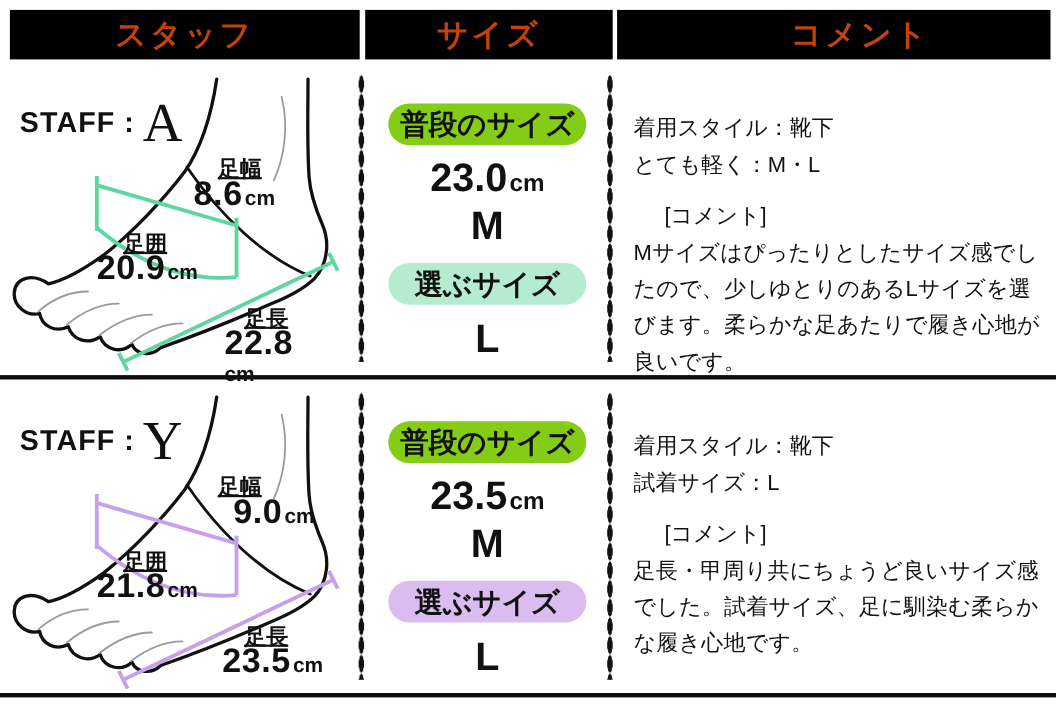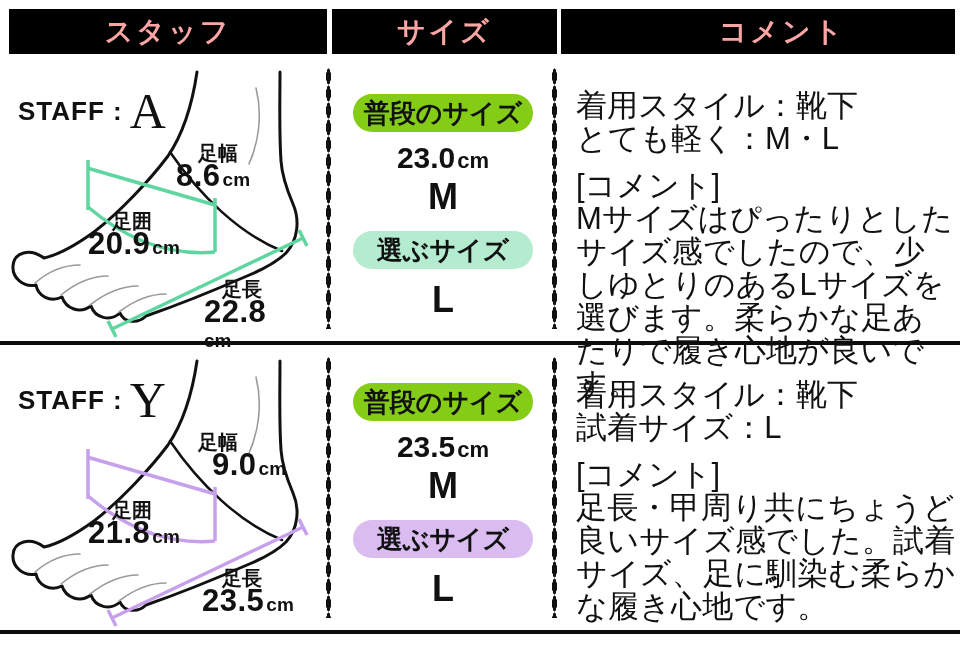--- a/index.html
+++ b/index.html
@@ -1,21 +1,21 @@
 <!DOCTYPE html>
 <html><head>
 <meta charset="utf-8">
 <style>
   * { margin:0; padding:0; box-sizing:border-box; }
   html,body { background:#fff; }
   body { font-family:"Liberation Sans","DejaVu Sans",sans-serif; color:#111; }
   .page { position:relative; width:960px; height:650px; background:#fff; overflow:hidden; }
 
   
-  .hdr { position:absolute; top:9px; height:45px; background:#000; color:#fca5a5;
+  .hdr { position:absolute; top:9px; height:45px; background:#000; color:#c2410c;
          display:flex; align-items:center; justify-content:center;
          font-size:28px; font-weight:bold; letter-spacing:3px; }
   .hdr-staff   { left:9px;   width:318px; }
   .hdr-size    { left:332px; width:225px; }
   .hdr-comment { left:561px; width:394px;padding-left:48px; }
 
   
   .rows { position:absolute; top:56px; left:0; width:960px; }
   .row { position:relative; height:285px; }
   .row-divider { height:4px; background:#0d0d0d; }
@@ -29,43 +29,43 @@
   .dots-2 { left:552px; }
 
   
   .staff-cell { position:absolute; left:0; top:0; width:330px; height:285px; }
   .staff-cell svg { position:absolute; left:0; top:0; }
   .staff-name { position:absolute; left:18px; top:30px; display:flex; align-items:center; }
   .staff-prefix { font-size:26px; font-weight:bold; letter-spacing:1px; }
   .staff-letter { font-family:"Liberation Serif","DejaVu Serif",serif; font-size:50px;
                   font-weight:normal; line-height:1; margin-left:7px; }
 
-  .m-label { position:absolute; font-size:20px; font-weight:bold; }
+  .m-label { position:absolute; font-size:20px; font-weight:bold;text-decoration:underline; }
   .m-value { position:absolute; display:flex; align-items:baseline; }
   .m-num  { font-size:31px; font-weight:bold; letter-spacing:0.5px; }
   .m-unit { font-size:19px; font-weight:bold; margin-left:2px; }
 
   
   .size-cell { position:absolute; left:330px; top:0; width:226px; height:285px; text-align:center; }
   .pill { width:180px; height:38px; margin:0 auto; border-radius:19px;
           display:flex; align-items:center; justify-content:center;
           font-size:26px; font-weight:bold; }
   .pill-usual  { margin-top:38px; background:#84cc16; }
   .pill-chosen { margin-top:13px; }
   .size-value { margin-top:9px; display:flex; align-items:baseline; justify-content:center; }
-  .size-num  { font-size:30px; font-weight:bold; }
+  .size-num  { font-size:36px; font-weight:bold; }
   .size-unit { font-size:22px; font-weight:bold; margin-left:2px; }
   .size-letter { font-size:36px; font-weight:bold; margin-top:1px; }
   .size-letter.chosen { margin-top:10px; }
 
   
-  .comment-cell { position:absolute; left:556px; top:0; width:404px; height:285px;
-                  padding:33px 0 0 20px; font-size:31px; line-height:33px; }
+  .comment-cell { position:absolute; left:556px; top:12px; width:404px; height:285px;
+                  padding:33px 0 0 20px; font-size:20px; line-height:33px; }
   .comment-intro div { white-space:nowrap; }
-  .comment-label { margin-top:14px; }
+  .comment-label { margin-top:14px;margin-left:28px; }
   .comment-body { width:380px; letter-spacing:0.2px; }
 
   
   .foot-outline { fill:#fff; stroke:#111; stroke-width:3; stroke-linecap:round; stroke-linejoin:round; }
   .foot-detail  { fill:none; stroke:#111; stroke-width:2.5; stroke-linecap:round; }
   .foot-thin    { fill:none; stroke:#9a9a9a; stroke-width:1.6; stroke-linecap:round; }
   .accent-stroke{ fill:none; stroke-width:3.5; stroke-linecap:butt; }
 </style>
 </head>
 <body>

